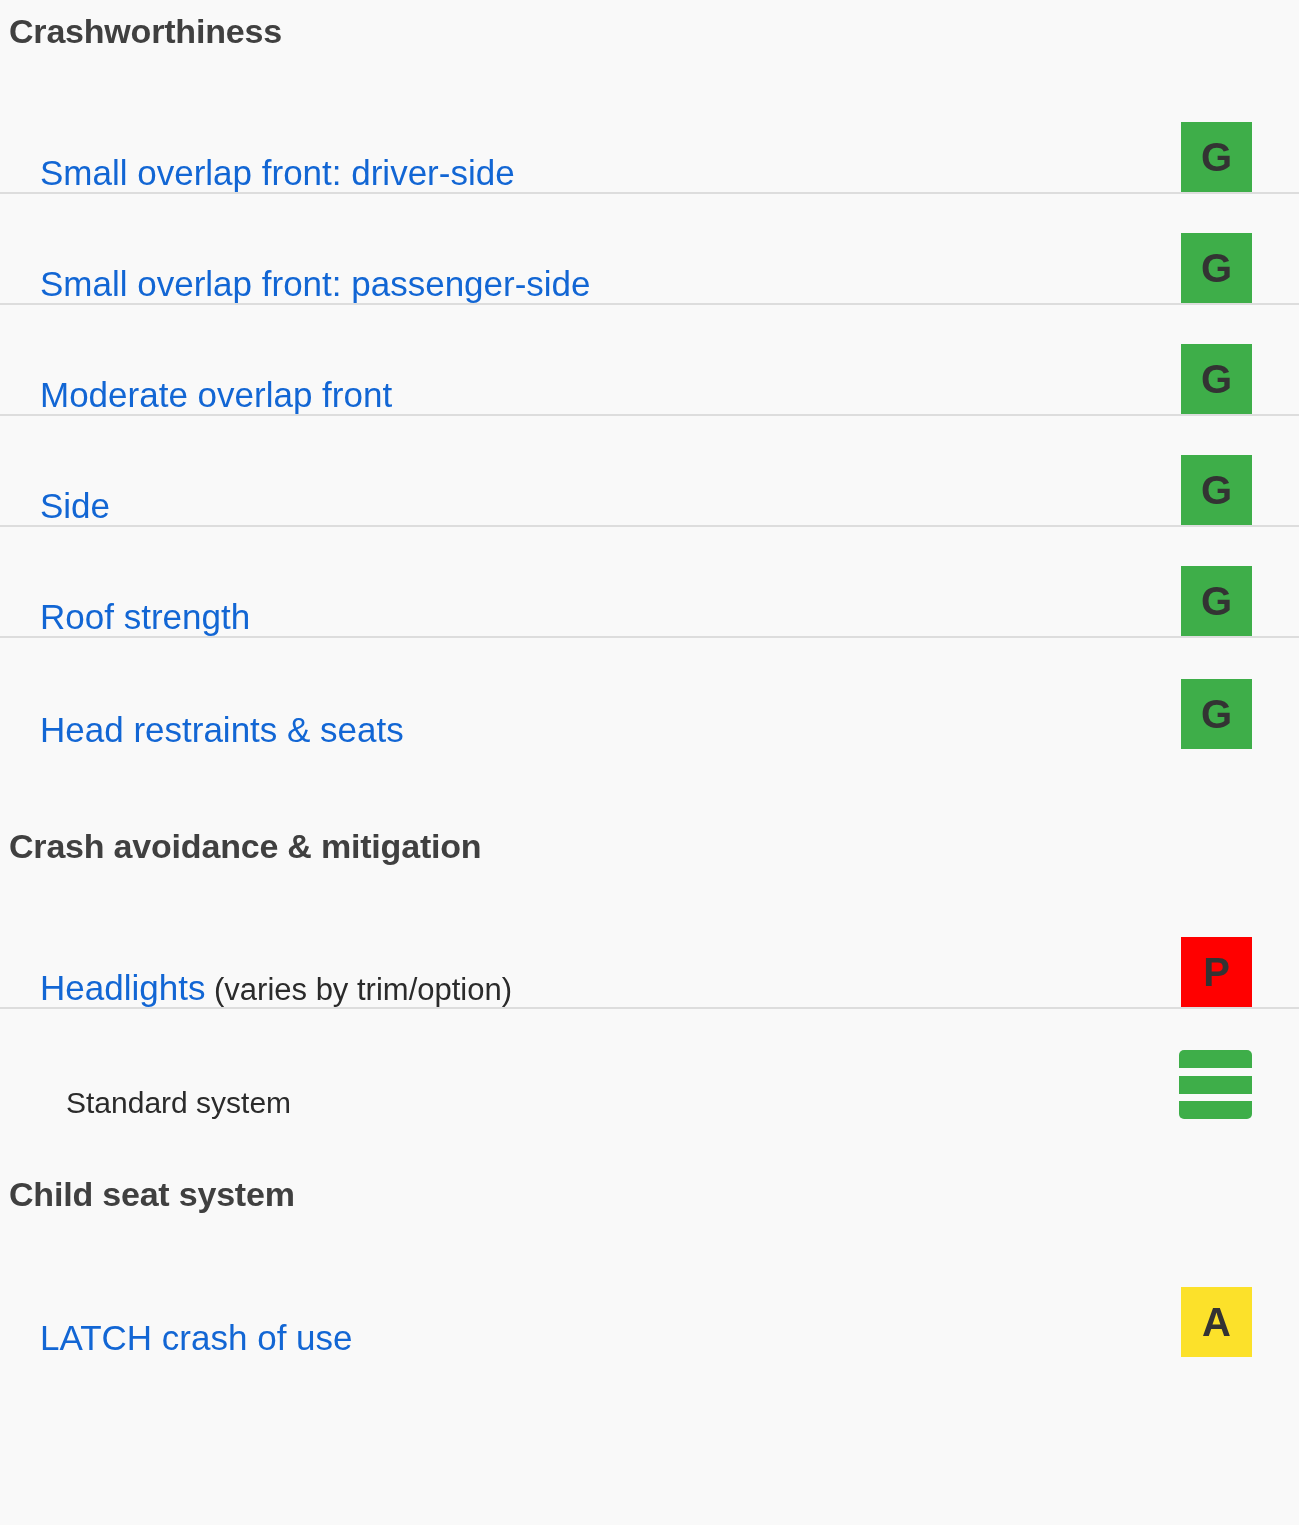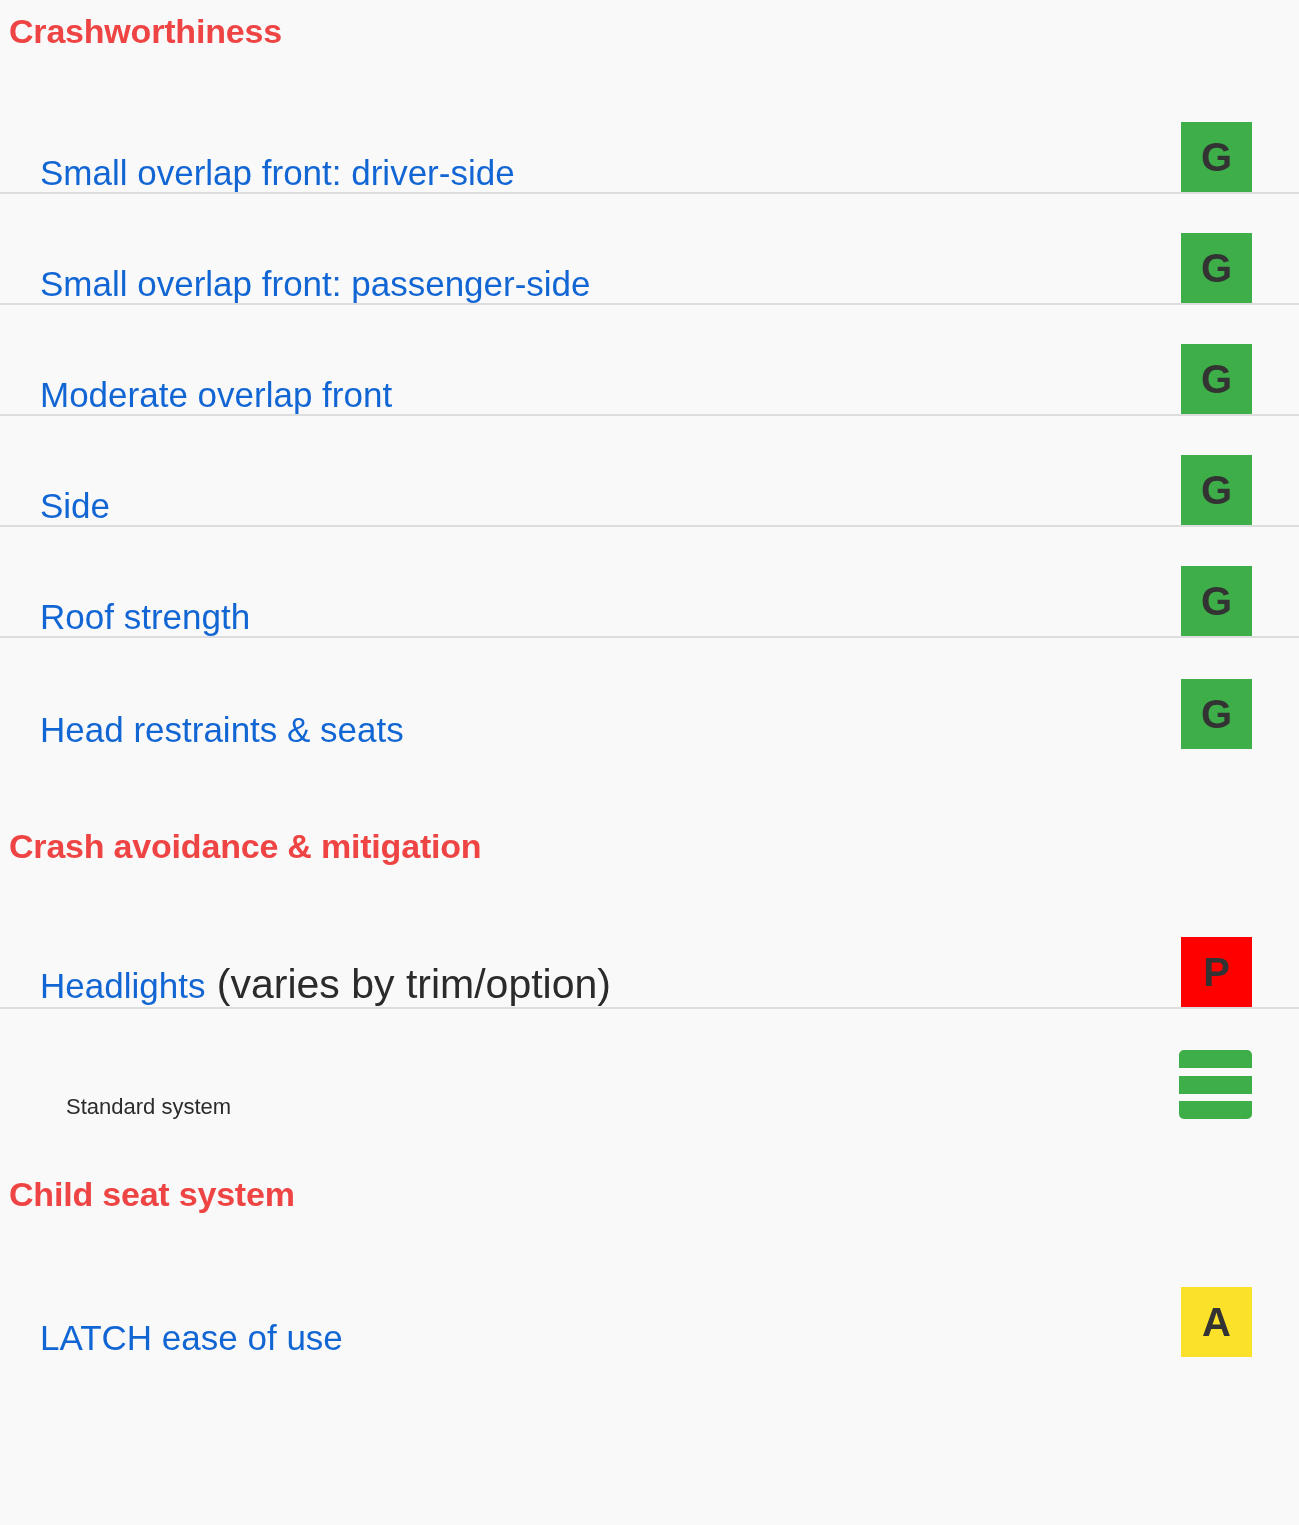--- a/index.html
+++ b/index.html
@@ -17,21 +17,21 @@
     height: 1525px;
     background: #f9f9f9;
     position: relative;
     overflow: hidden;
   }
 
   
   .section-heading {
     font-size: 34px;
     font-weight: bold;
-    color: #ef4444;
+    color: #404040;
     letter-spacing: -0.2px;
     padding-left: 9px;
   }
 
   #section-crashworthiness .section-heading { padding-top: 12px; }
 
   
   .rating-row {
     position: relative;
     display: flex;
@@ -47,26 +47,26 @@
 
   .row-label {
     font-size: 35px;
     color: #1266d4;
     line-height: 1.1;
     white-space: nowrap;
   }
 
   .row-label .qualifier {
     color: #2b2b2b;
-    font-size: 41px;
+    font-size: 31px;
   }
 
   .row-label.plain-label {
     color: #2b2b2b;
-    font-size: 22px;
+    font-size: 30px;
   }
 
   .sub-row {
     padding-left: 66px;
     height: 110px;
     border-bottom: none;
   }
 
   
   .badge {
@@ -175,18 +175,18 @@
   </section>
 
   <div class="section-gap-mid"></div>
 
   <section id="section-child-seat-anchors">
     <h2 class="section-heading">Child seat system</h2>
 
     <div class="heading-gap"></div>
 
     <div class="rating-row no-divider">
-      <span class="row-label">LATCH ease of use</span>
+      <span class="row-label">LATCH crash of use</span>
       <span class="badge acceptable">A</span>
     </div>
   </section>
 
 </div>
 
 </body></html>

